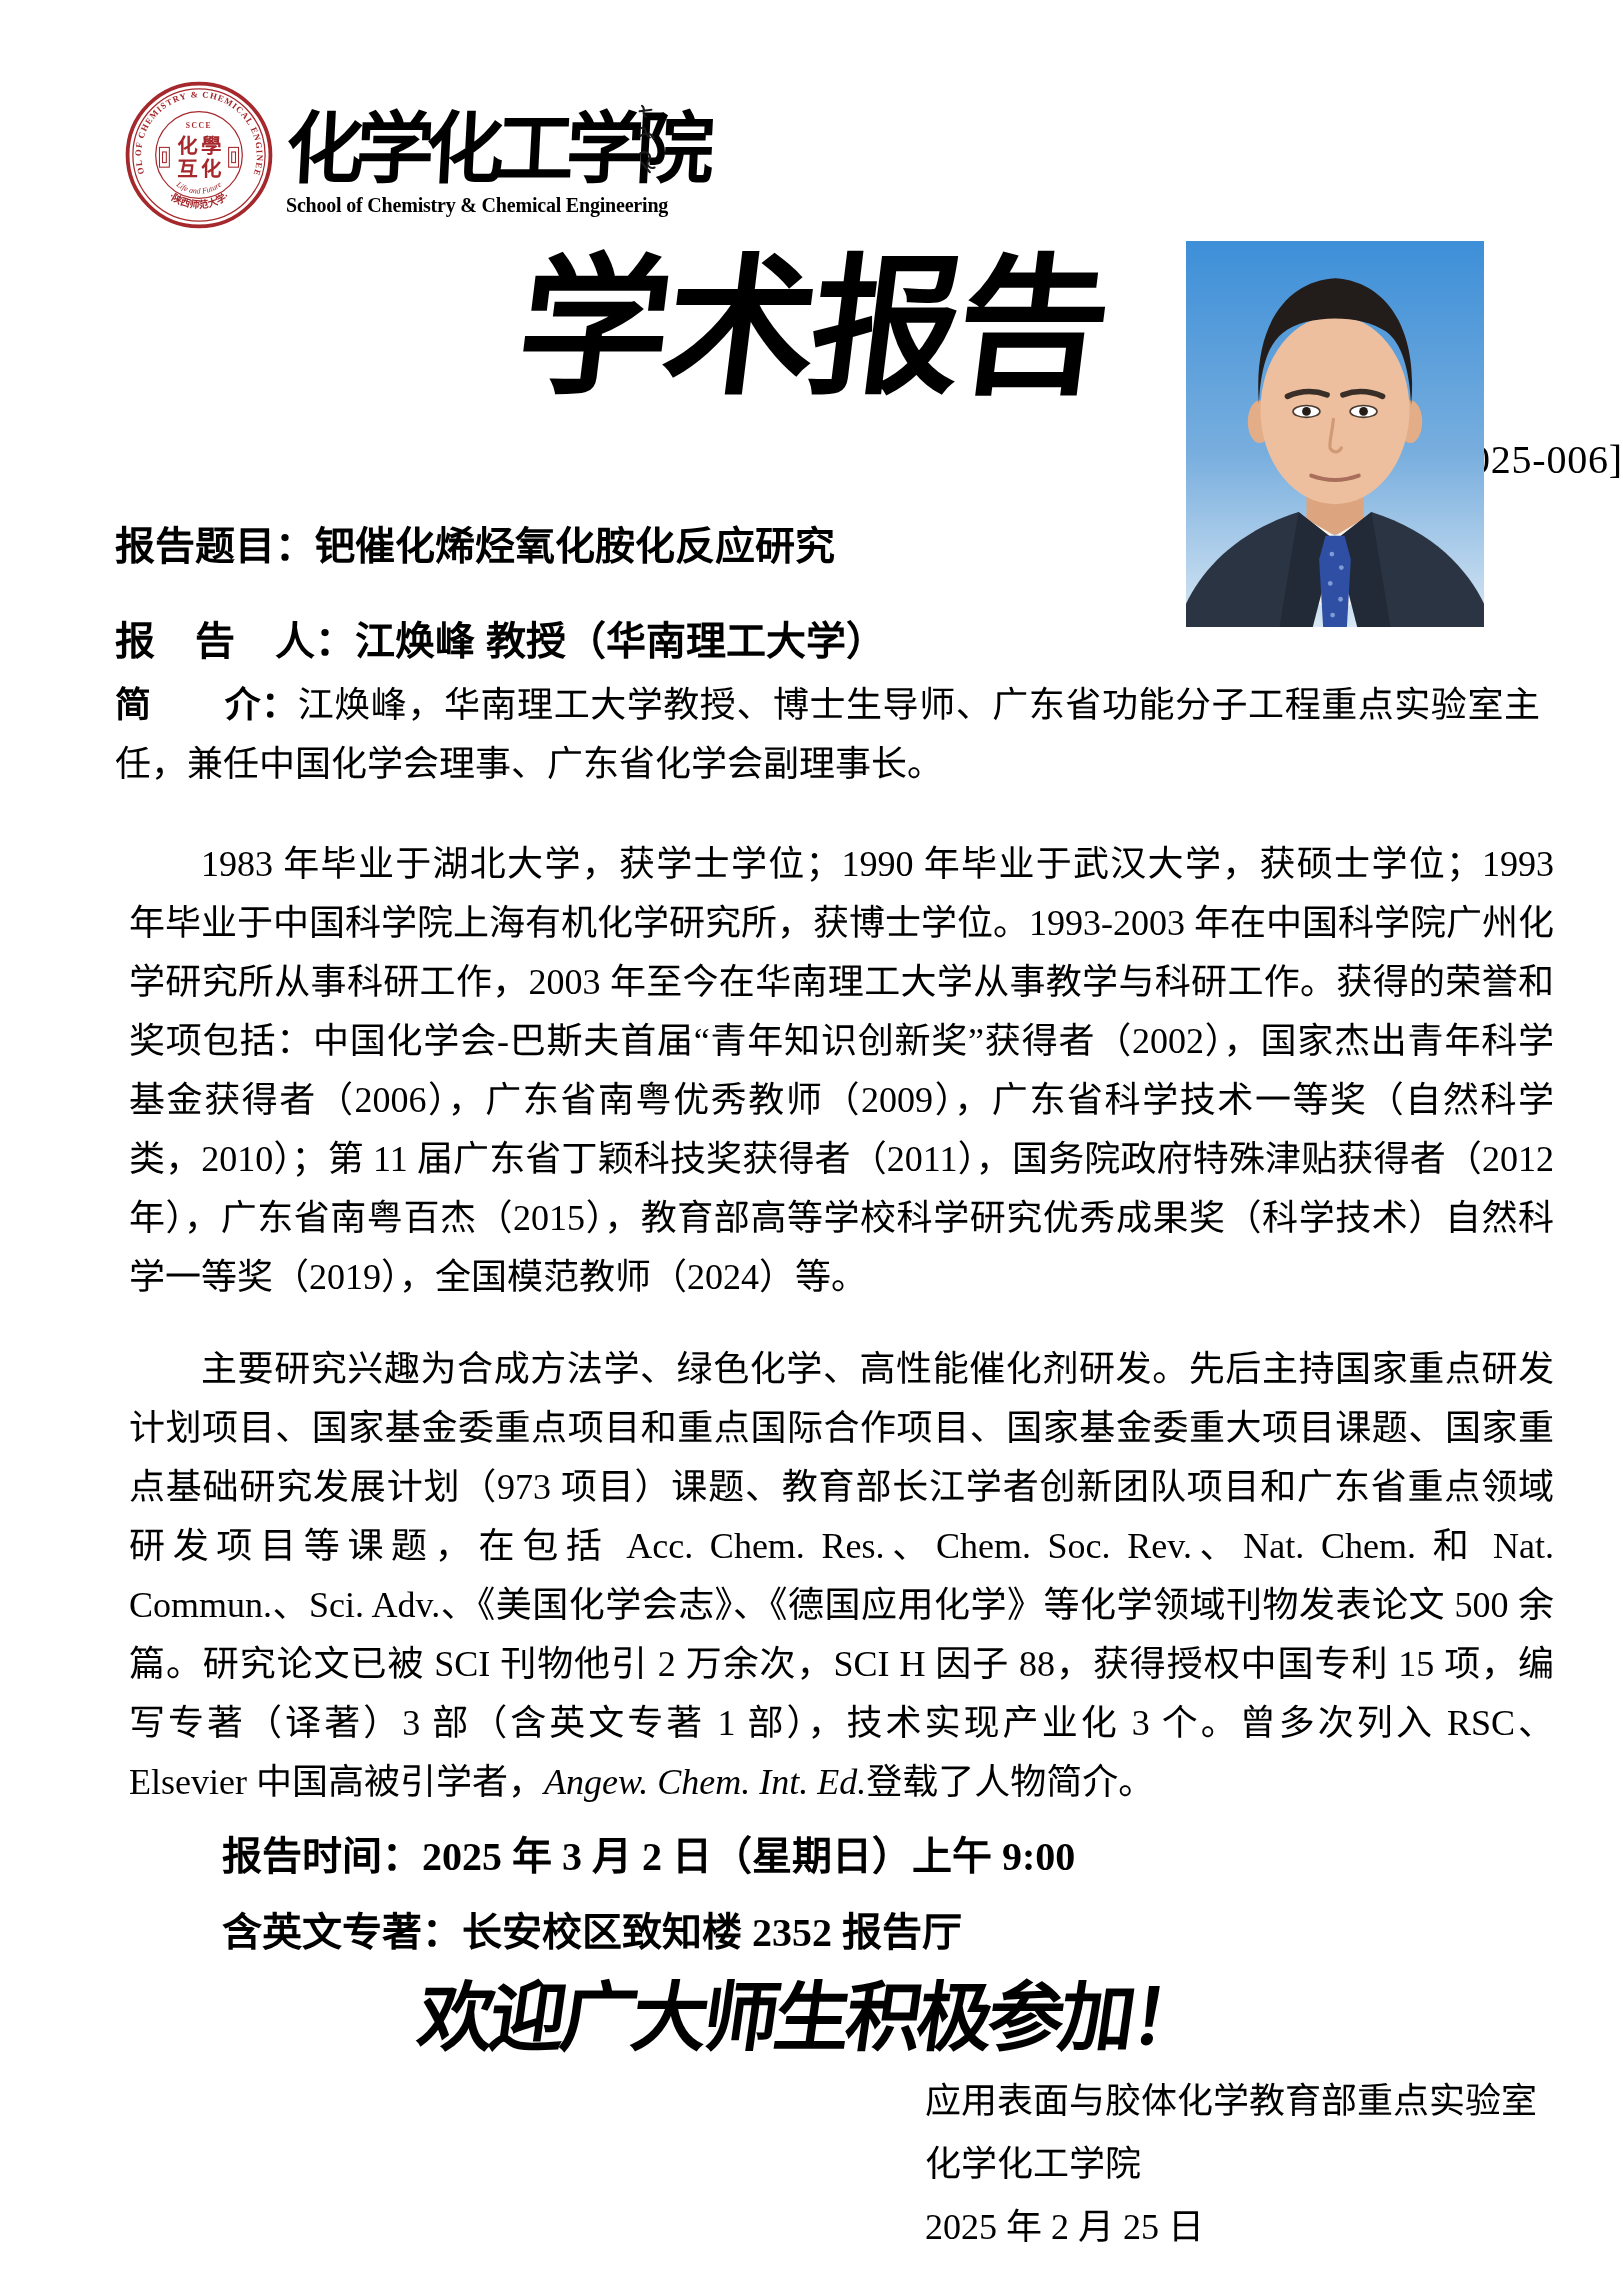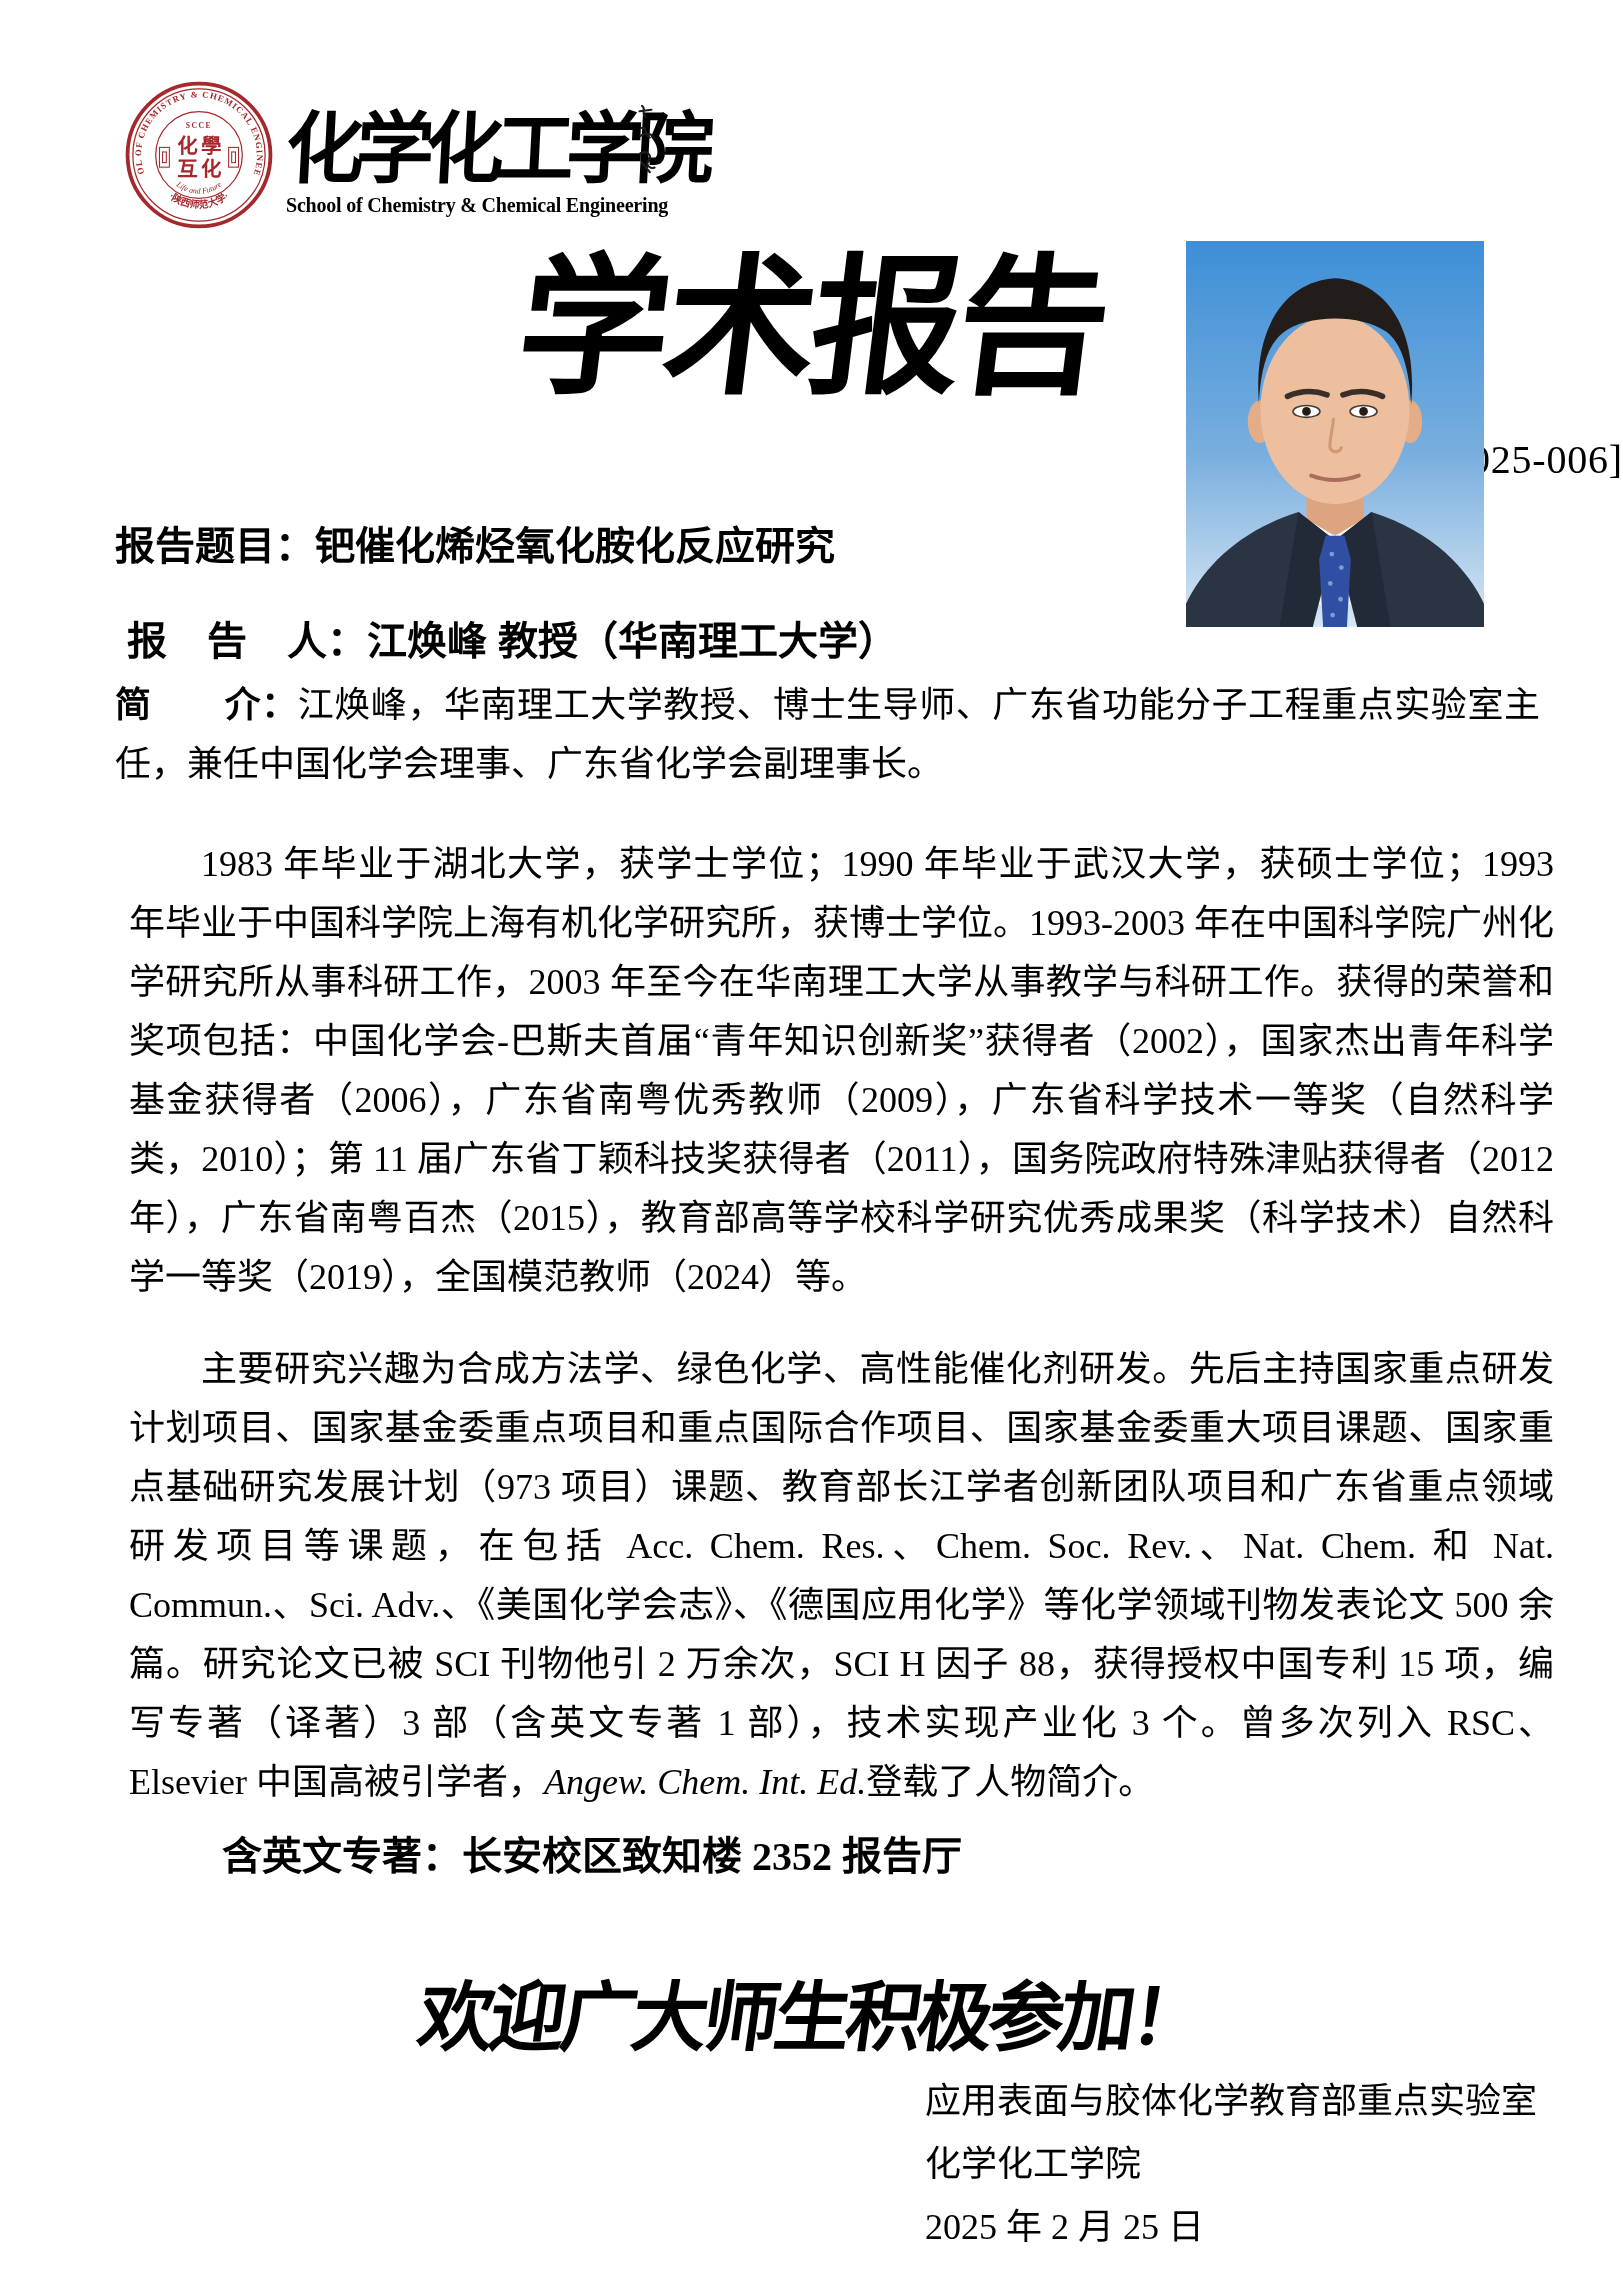--- a/index.html
+++ b/index.html
@@ -31,21 +31,21 @@
     position:absolute;left:0;top:436px;width:1623px;text-align:right;
     font-size:40px;letter-spacing:0.8px;
   }
 
   
   .photo{position:absolute;left:1186px;top:241px;width:298px;height:386px;}
   .photo svg{display:block;width:100%;height:100%;}
 
   
   .row-topic{position:absolute;left:115px;top:514px;font-size:40px;font-weight:700;white-space:nowrap;}
-  .row-speaker{position:absolute;left:115px;top:609px;font-size:40px;font-weight:700;white-space:nowrap;margin-left:12px;}
+  .row-speaker{position:absolute;left:115px;top:609px;font-size:40px;font-weight:700;white-space:nowrap;}
   .bio{position:absolute;left:115px;top:675px;width:1425px;font-size:36px;line-height:59px;text-align:justify;}
   .bio .lbl{font-weight:700;}
 
   
   .para{position:absolute;left:121px;width:1425px;font-size:36px;line-height:59px;
         text-align:justify;text-indent:2em;margin-left:8px;}
   .para-1{top:799px;}
   .para-2{top:1304px;}
   .jrnl-italic{font-style:italic;}
 
@@ -185,20 +185,23 @@
   <div class="bio">
     <span class="lbl sans">简　　介：</span><span>江焕峰，华南理工大学教授、博士生导师、广东省功能分子工程重点实验室主任，兼任中国化学会理事、广东省化学会副理事长。</span>
   </div>
 
   <p class="para para-1">1983 年毕业于湖北大学，获学士学位；1990 年毕业于武汉大学，获硕士学位；1993 年毕业于中国科学院上海有机化学研究所，获博士学位。1993-2003 年在中国科学院广州化学研究所从事科研工作，2003 年至今在华南理工大学从事教学与科研工作。获得的荣誉和奖项包括：中国化学会-巴斯夫首届“青年知识创新奖”获得者（2002），国家杰出青年科学基金获得者（2006），广东省南粤优秀教师（2009），广东省科学技术一等奖（自然科学类，2010）；第 11 届广东省丁颖科技奖获得者（2011），国务院政府特殊津贴获得者（2012 年），广东省南粤百杰（2015），教育部高等学校科学研究优秀成果奖（科学技术）自然科学一等奖（2019），全国模范教师（2024）等。</p>
 
   <p class="para para-2"><span>主要研究兴趣为合成方法学、绿色化学、高性能催化剂研发。先后主持国家重点研发计划项目、国家基金委重点项目和重点国际合作项目、国家基金委重大项目课题、国家重点基础研究发展计划（973 项目）课题、教育部长江学者创新团队项目和广东省重点领域研发项目等课题，在包括 Acc. Chem. Res.、Chem. Soc. Rev.、Nat. Chem. 和 Nat. Commun.、Sci. Adv.、《美国化学会志》、《德国应用化学》等化学领域刊物发表论文 500 余篇。研究论文已被 SCI 刊物他引 2 万余次，SCI H 因子 88，获得授权中国专利 15 项，编写专著（译著）3 部（含英文专著 1 部），技术实现产业化 3 个。曾多次列入 RSC、Elsevier 中国高被引学者，</span><span class="jrnl-italic">Angew. Chem. Int. Ed.</span><span>登载了人物简介。</span></p>
 
   <div class="schedule">
     <div class="sch-row">
+      <span class="lbl">报告时间：</span><span>2025 年 3 月 2 日（星期日）上午 9:00</span>
+    </div>
+    <div class="sch-row">
       <span class="lbl">含英文专著：</span><span>长安校区致知楼 2352 报告厅</span>
     </div>
   </div>
 
   <div class="welcome">欢迎广大师生积极参加！</div>
 
   <div class="footer">
     <div>应用表面与胶体化学教育部重点实验室</div>
     <div>化学化工学院</div>
     <div>2025 年 2 月 25 日</div>

